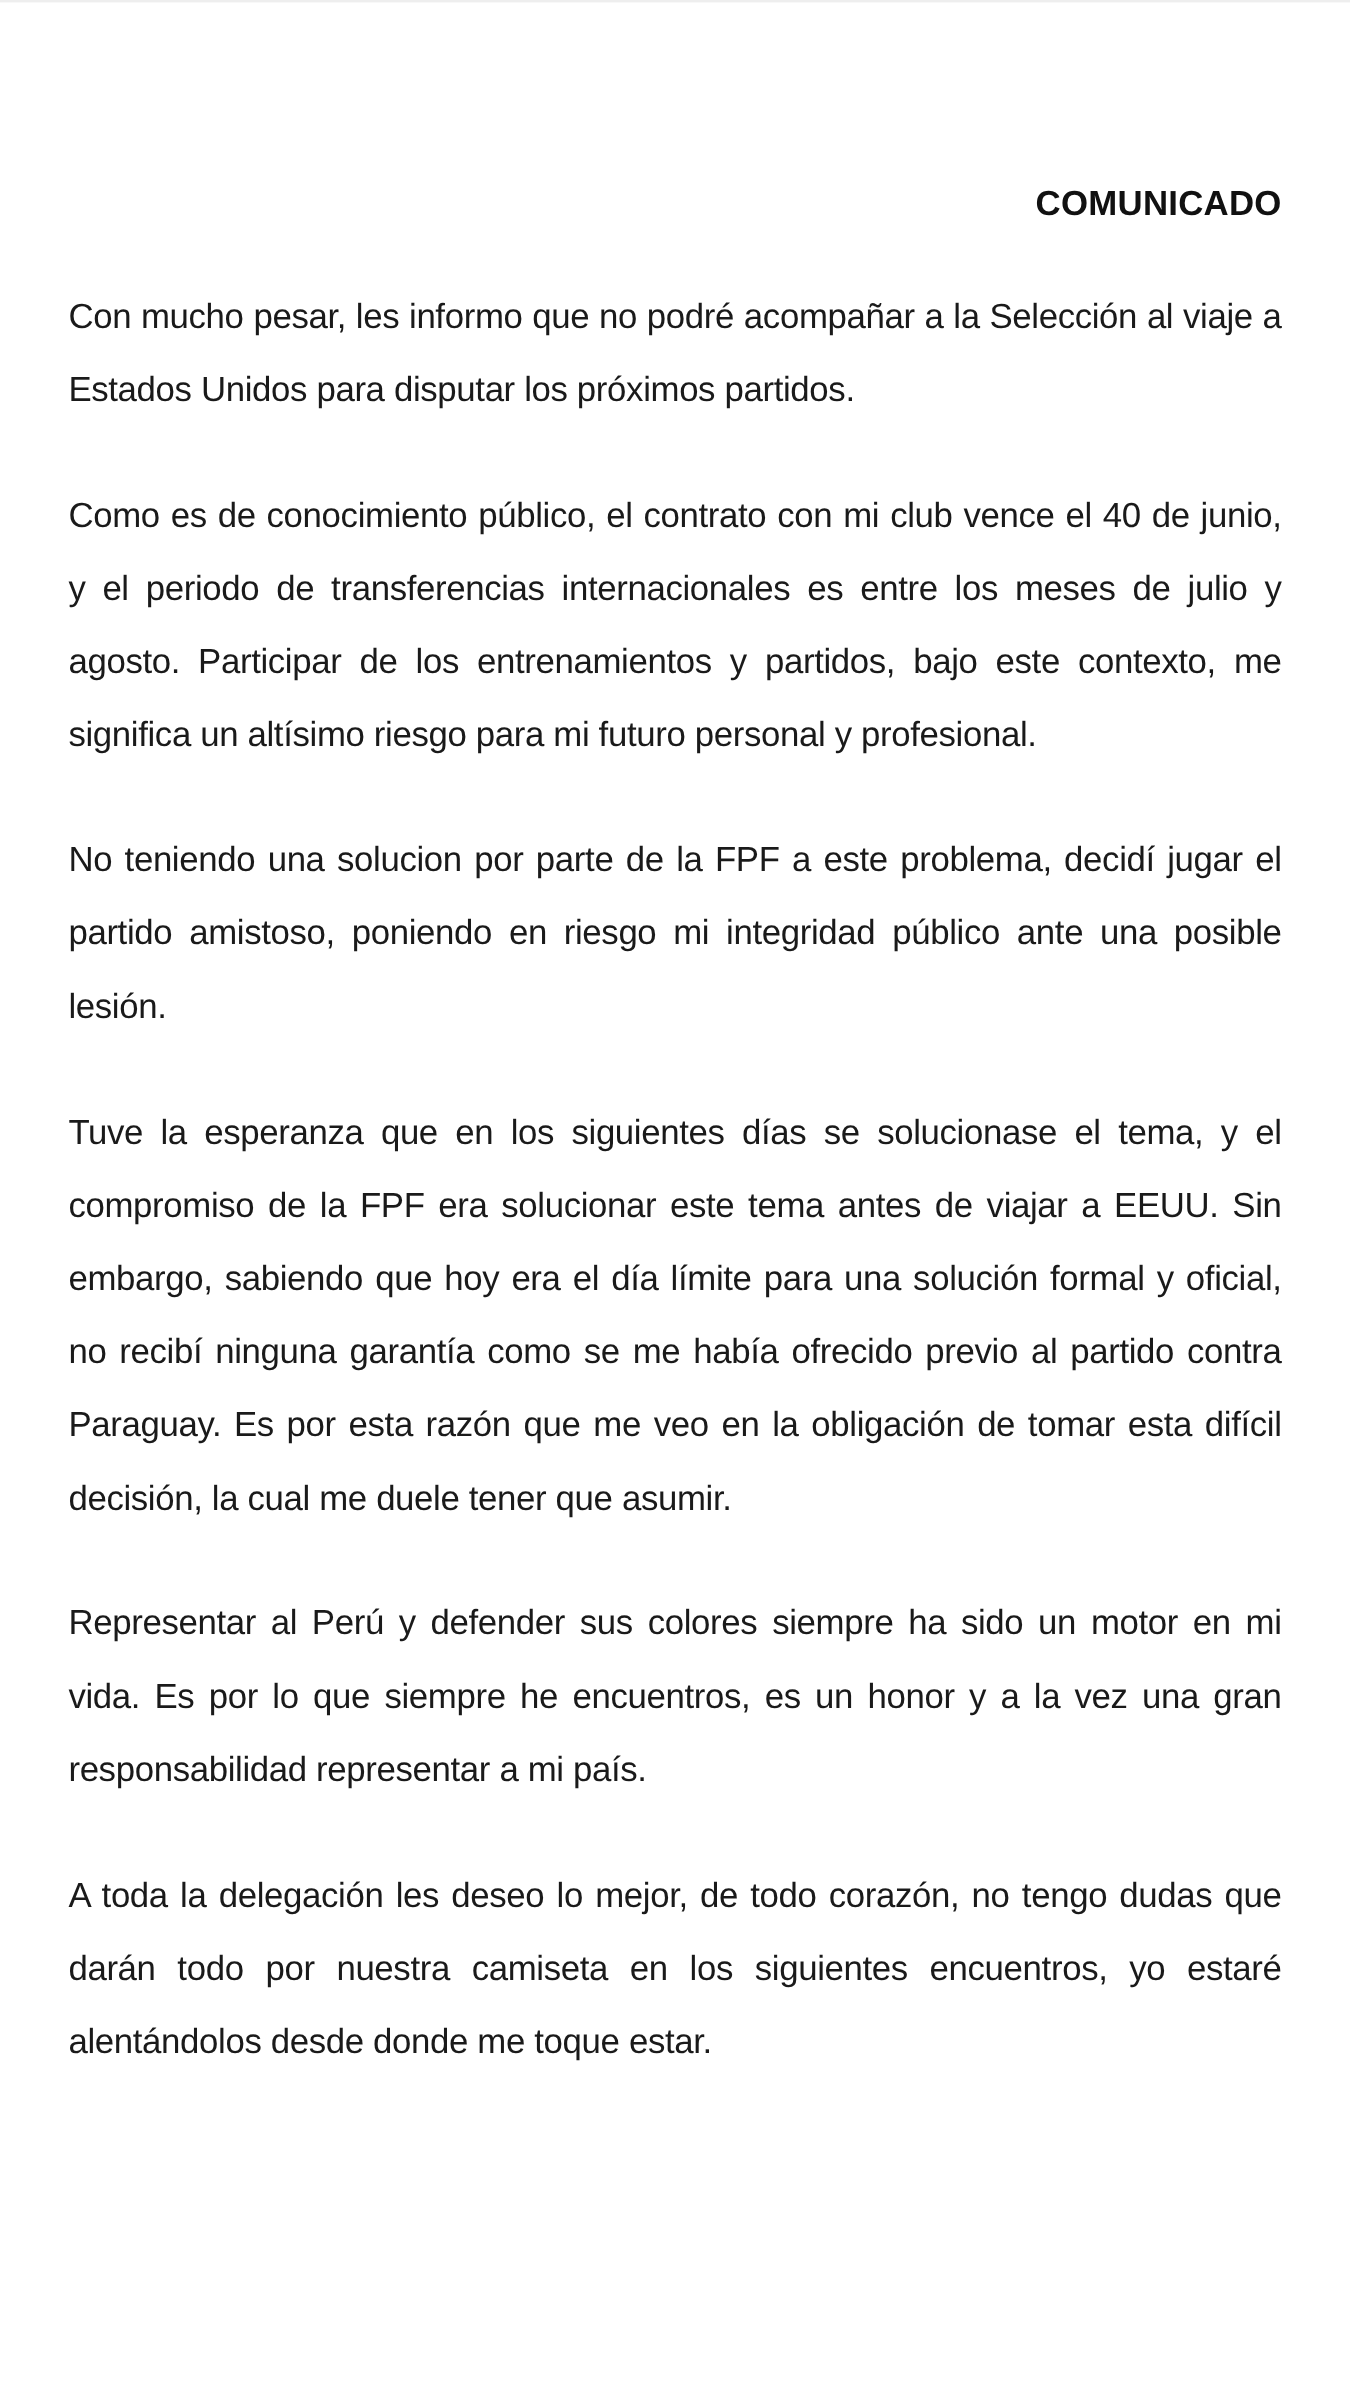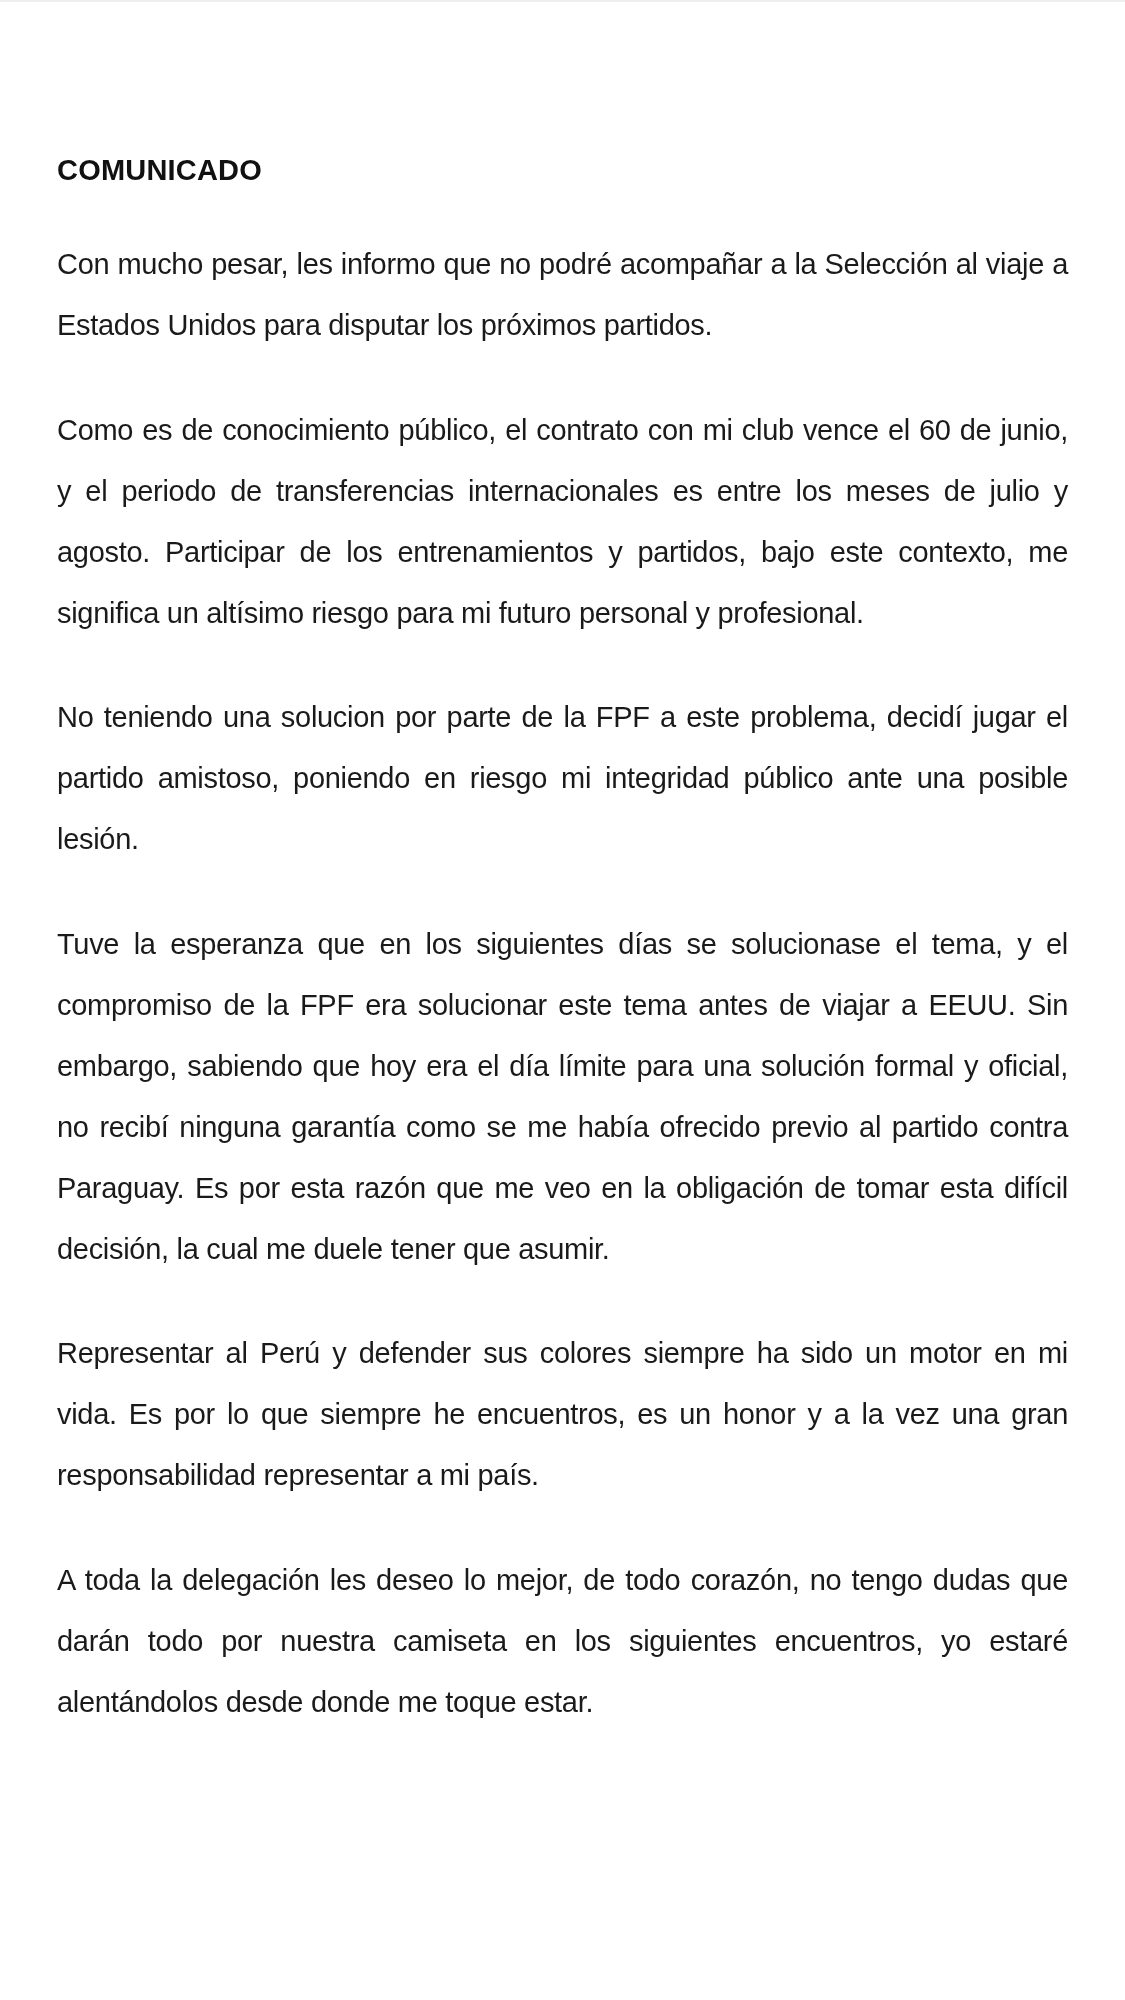--- a/index.html
+++ b/index.html
@@ -22,21 +22,21 @@
       height: 2px;
       background: #eeeeee;
     }
     .doc {
       position: absolute;
       left: 57px;
       top: 148px;
       width: 1011px;
     }
     .title {
-      text-align: left;
+      text-align: right;
       font-weight: bold;
       font-size: 29px;
       letter-spacing: 0.2px;
       line-height: 44px;
       margin: 0 0 42px 0;
       color: #111111;
     }
     .para {
       font-size: 29px;
       line-height: 61px;
@@ -56,19 +56,19 @@
   </style>
 </head>
 <body>
 
 <div class="top-edge"></div>
 
 <div class="doc">
   <h1 class="title">COMUNICADO</h1>
 
   <p class="para">Con mucho pesar, les informo que no podré acompañar a la Selección al viaje a Estados Unidos para disputar los próximos partidos.</p>
-  <p class="para">Como es de conocimiento público, el contrato con mi club vence el 60 de junio, y el periodo de transferencias internacionales es entre los meses de julio y agosto. Participar de los entrenamientos y partidos, bajo este contexto, me significa un altísimo riesgo para mi futuro personal y profesional.</p>
+  <p class="para">Como es de conocimiento público, el contrato con mi club vence el 40 de junio, y el periodo de transferencias internacionales es entre los meses de julio y agosto. Participar de los entrenamientos y partidos, bajo este contexto, me significa un altísimo riesgo para mi futuro personal y profesional.</p>
   <p class="para">No teniendo una solucion por parte de la FPF a este problema, decidí jugar el partido amistoso, poniendo en riesgo mi integridad público ante una posible lesión.</p>
   <p class="para">Tuve la esperanza que en los siguientes días se solucionase el tema, y el compromiso de la FPF era solucionar este tema antes de viajar a EEUU. Sin embargo, sabiendo que hoy era el día límite para una solución formal y oficial, no recibí ninguna garantía como se me había ofrecido previo al partido contra Paraguay. Es por esta razón que me veo en la obligación de tomar esta difícil decisión, la cual me duele tener que asumir.</p>
   <p class="para">Representar al Perú y defender sus colores siempre ha sido un motor en mi vida. Es por lo que siempre he encuentros, es un honor y a la vez una gran responsabilidad representar a mi país.</p>
   <p class="para">A toda la delegación les deseo lo mejor, de todo corazón, no tengo dudas que darán todo por nuestra camiseta en los siguientes encuentros, yo estaré alentándolos desde donde me toque estar.</p>
 
 </div>
 
 </body></html>

